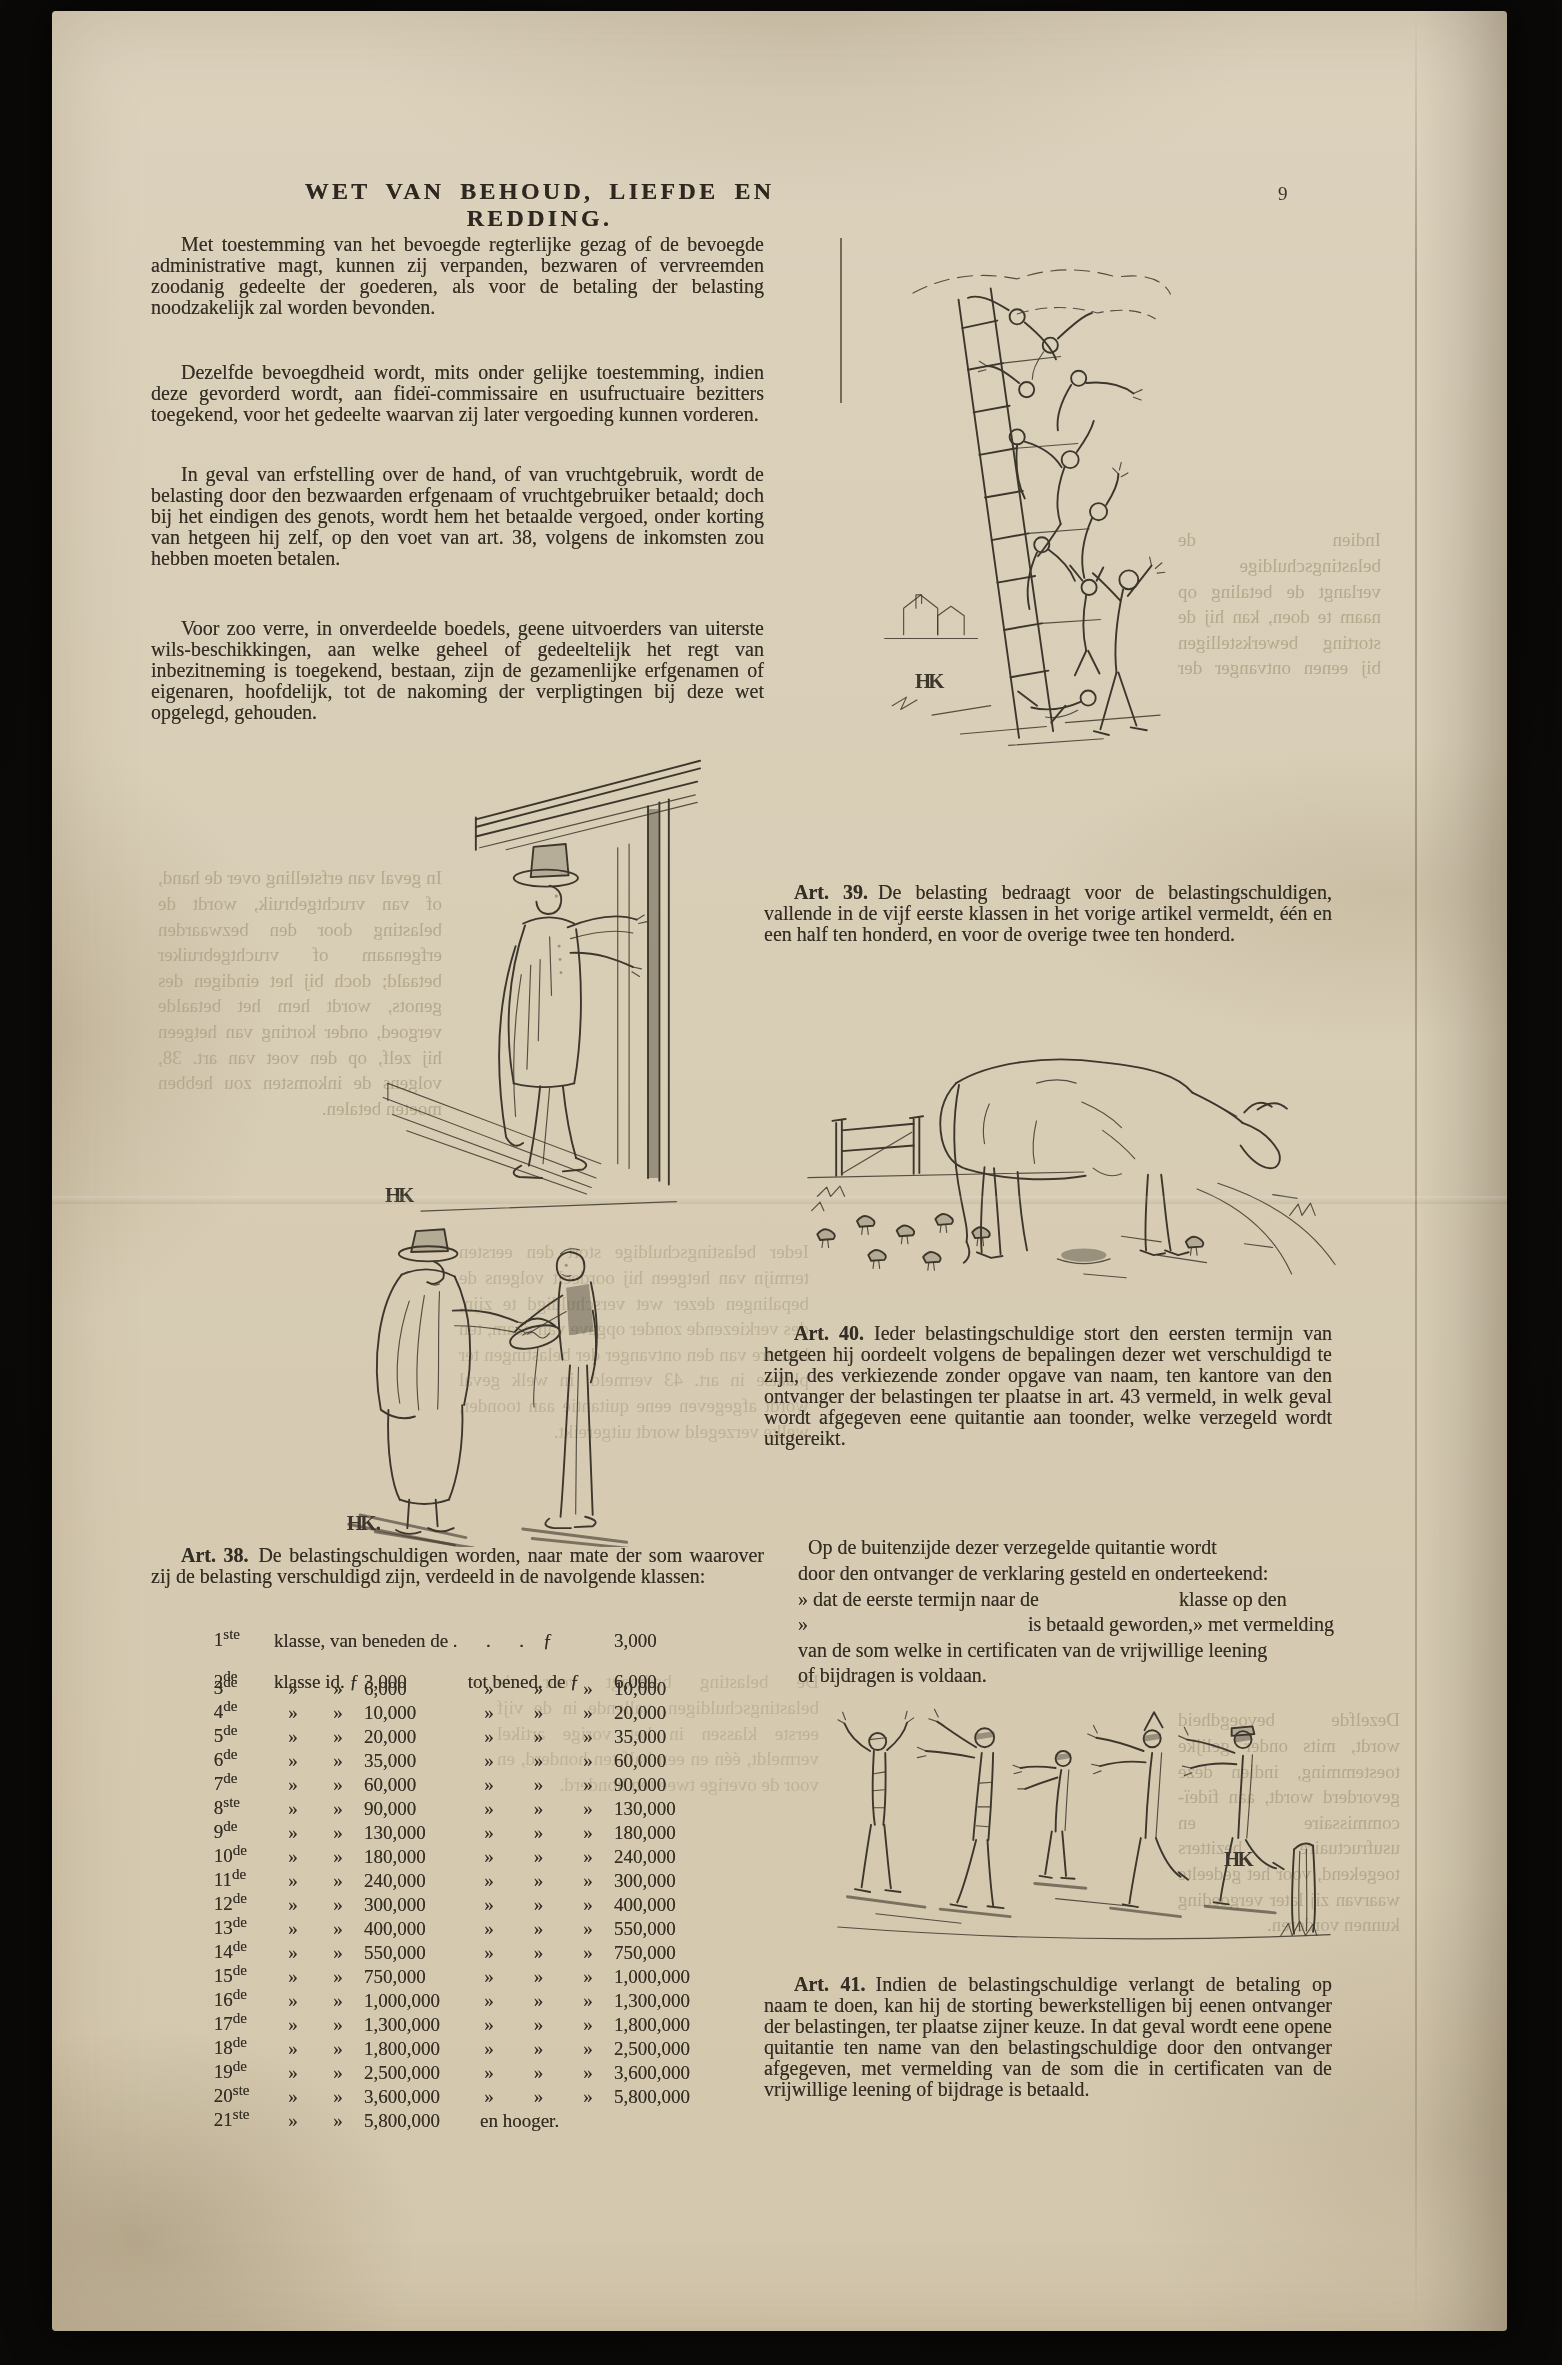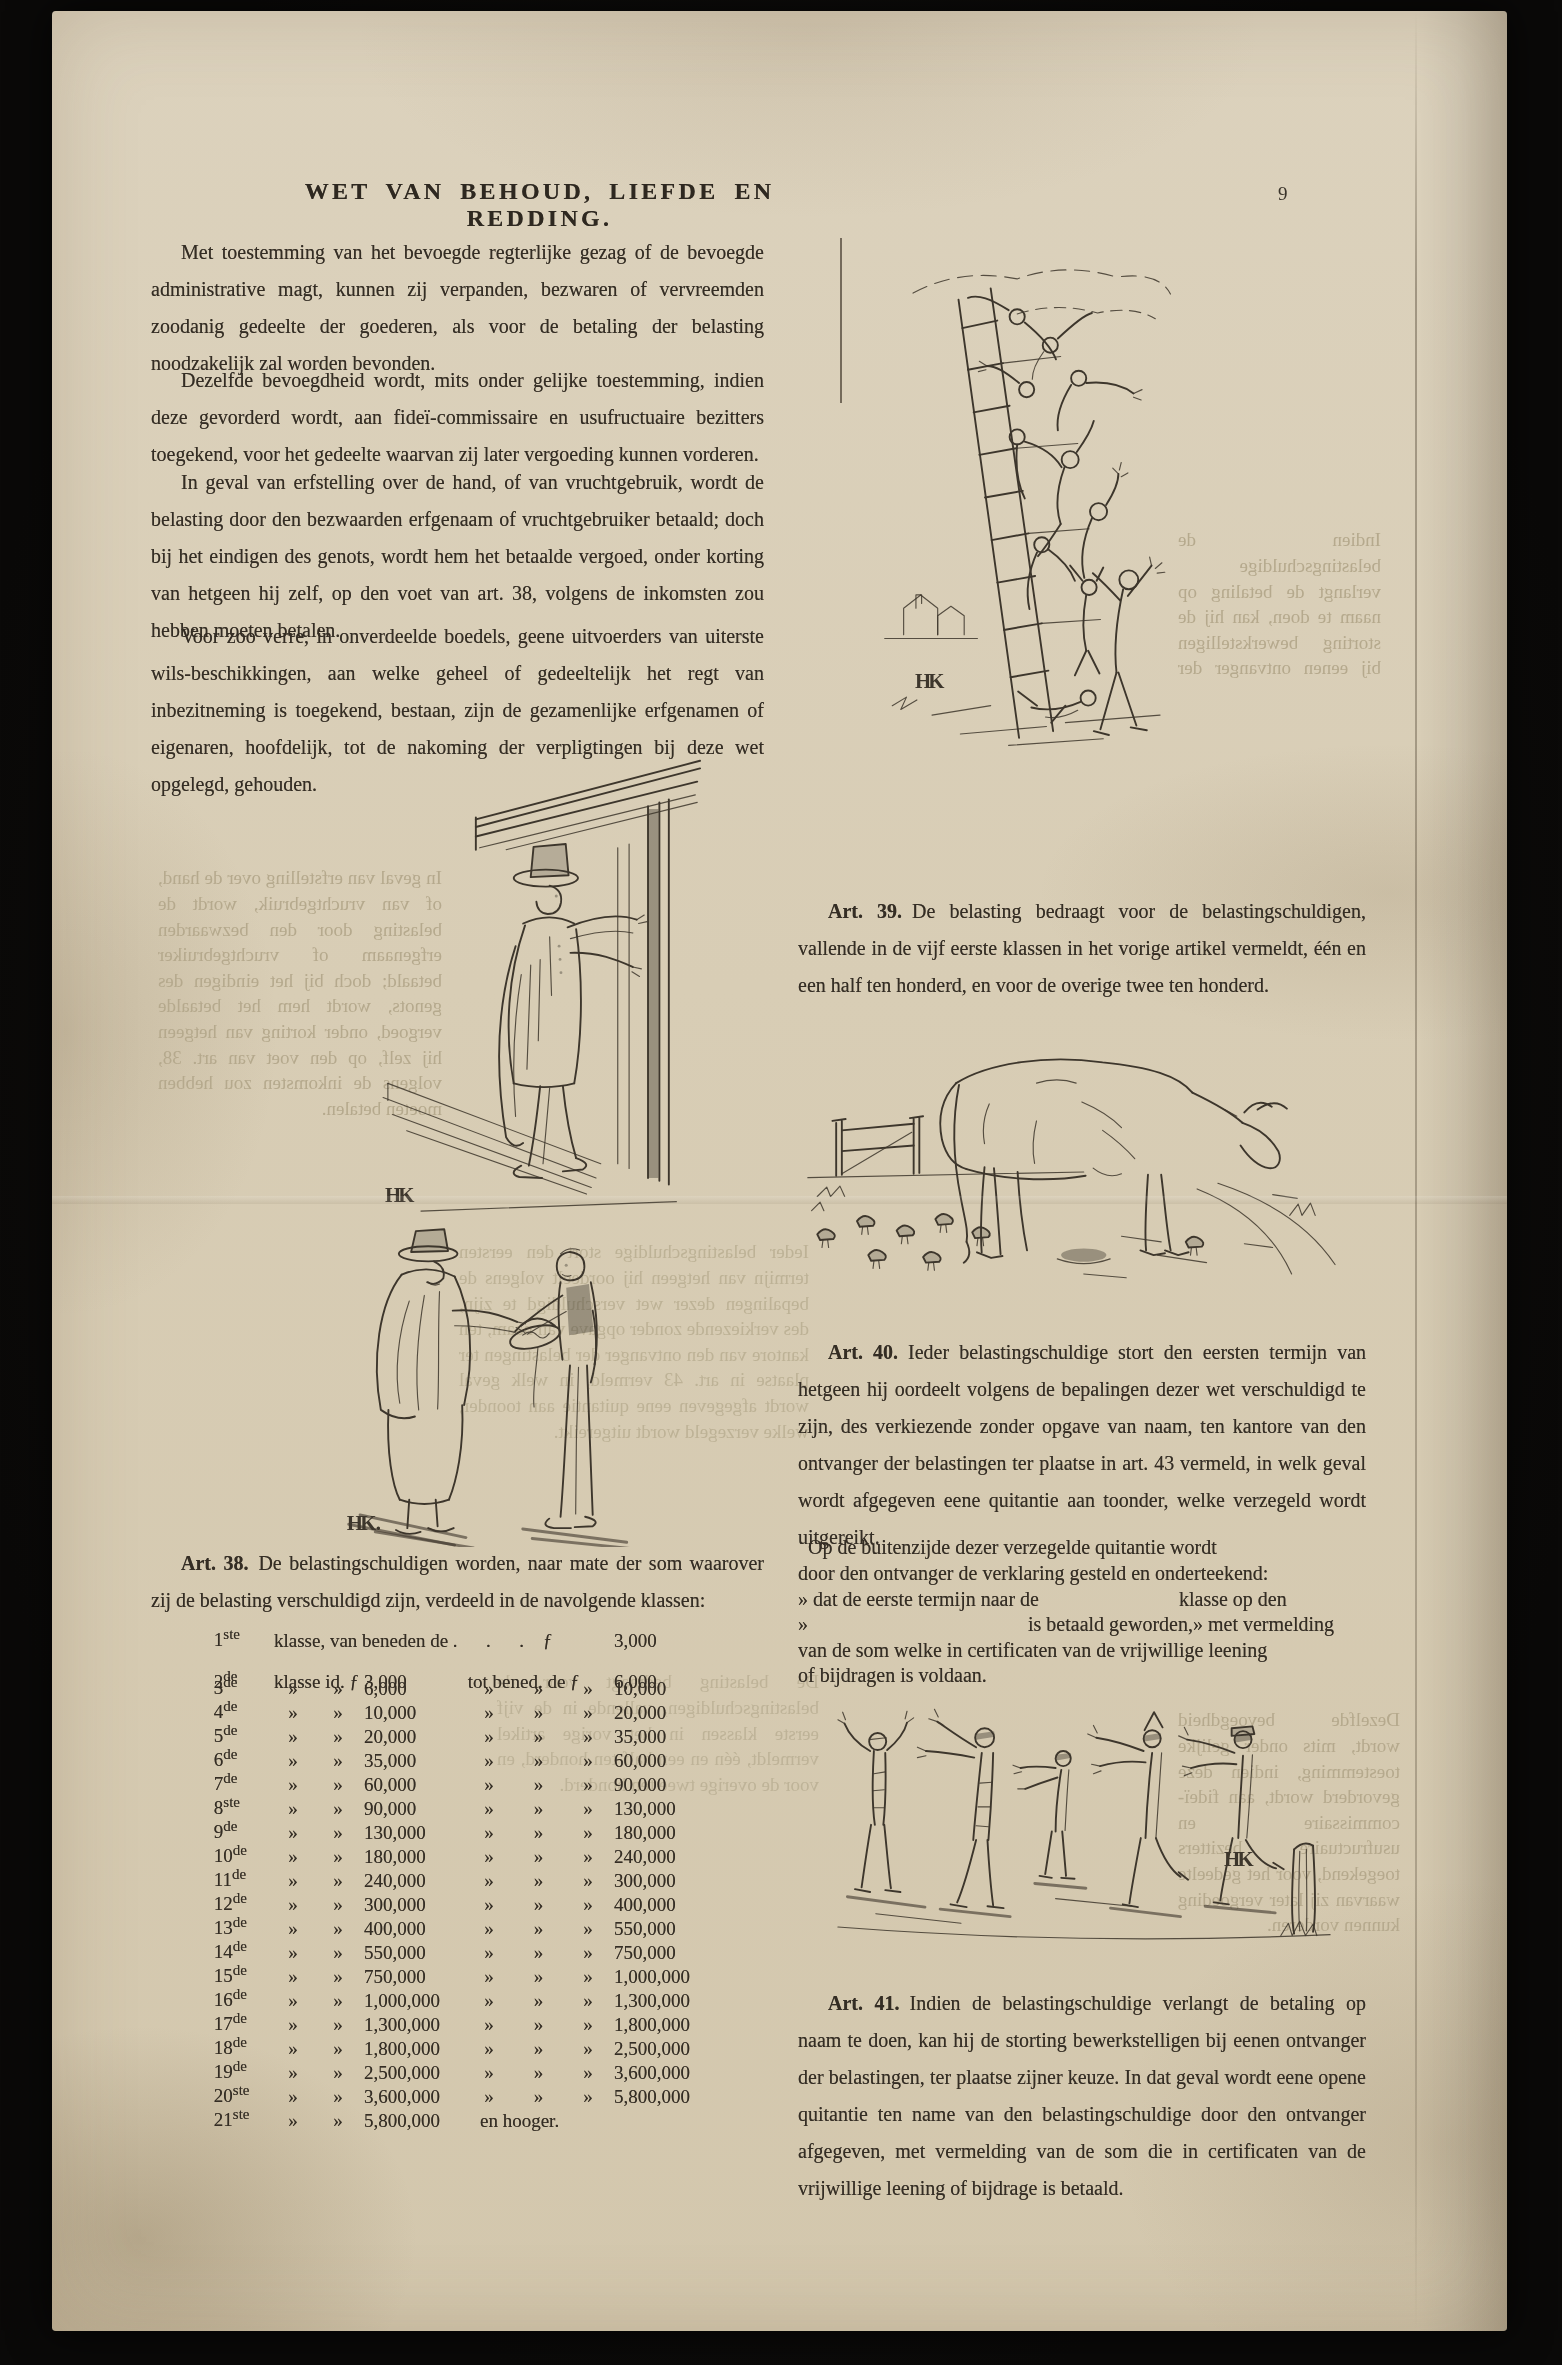--- a/index.html
+++ b/index.html
@@ -27,25 +27,25 @@
     background:linear-gradient(rgba(90,78,60,0), rgba(90,78,60,.45) 12%, rgba(90,78,60,.32) 86%, rgba(90,78,60,0));}
   .crease{position:absolute;left:0;right:0;top:1185px;height:7.6px;opacity:.45;
     background:linear-gradient(rgba(255,255,255,.30), rgba(80,65,45,.20));}
   .divider{position:absolute;left:788px;top:227px;width:1.9px;height:165px;background:rgba(72,63,50,.7);}
 
   .page-title{position:absolute;left:194px;top:167px;width:587px;text-align:center;
     font-size:24px;font-weight:bold;letter-spacing:3.3px;word-spacing:6.6px;color:#2e2820;
     text-shadow:0 0 0.5px rgba(46,40,32,.65);}
   .page-number{position:absolute;left:1226px;top:172px;font-size:19px;color:#3a342b;}
 
-  .para{position:absolute;color:#342d24;font-size:20px;line-height:37px;text-align:justify;
+  .para{position:absolute;color:#342d24;font-size:20px;line-height:21px;text-align:justify;
     text-shadow:0 0 0.4px rgba(52,45,36,.6);}
   .para p{margin:0;text-indent:30px;}
   .col-l{left:99px;width:613px;}
-  .col-r{left:746px;width:568px;margin-top:11px;}
+  .col-r{left:712px;width:568px;}
   .art-label{font-weight:bold;}
 
   
   .taxtable{position:absolute;left:158px;top:1611px;width:516px;color:#342d24;
     text-shadow:0 0 0.4px rgba(52,45,36,.6);}
   .trow{display:grid;grid-template-columns:64px 38px 52px 99px 52px 47px 52px 111px;
     height:24px;align-items:baseline;}
   .trow .c{font-size:19px;line-height:24px;}
   .trow .c.ord{padding-left:3.8px;}
   .trow .c.ord sup{font-size:15px;}

